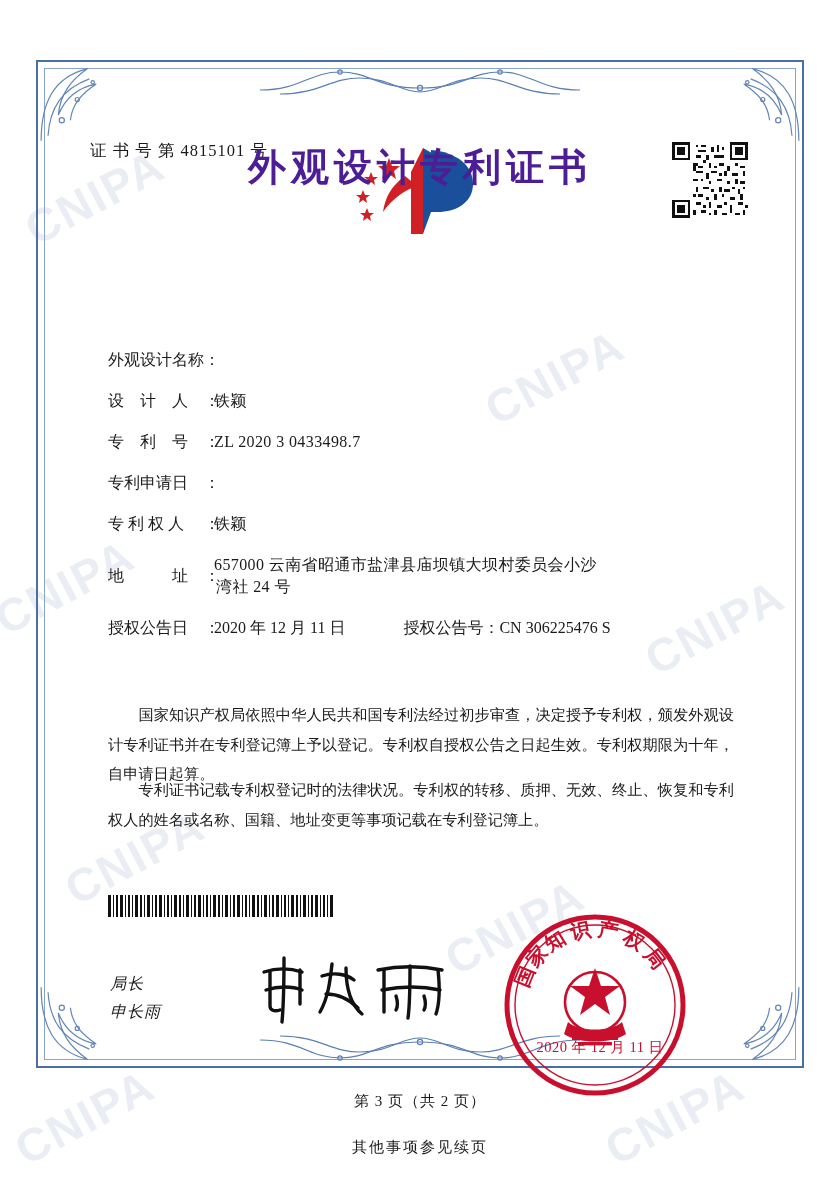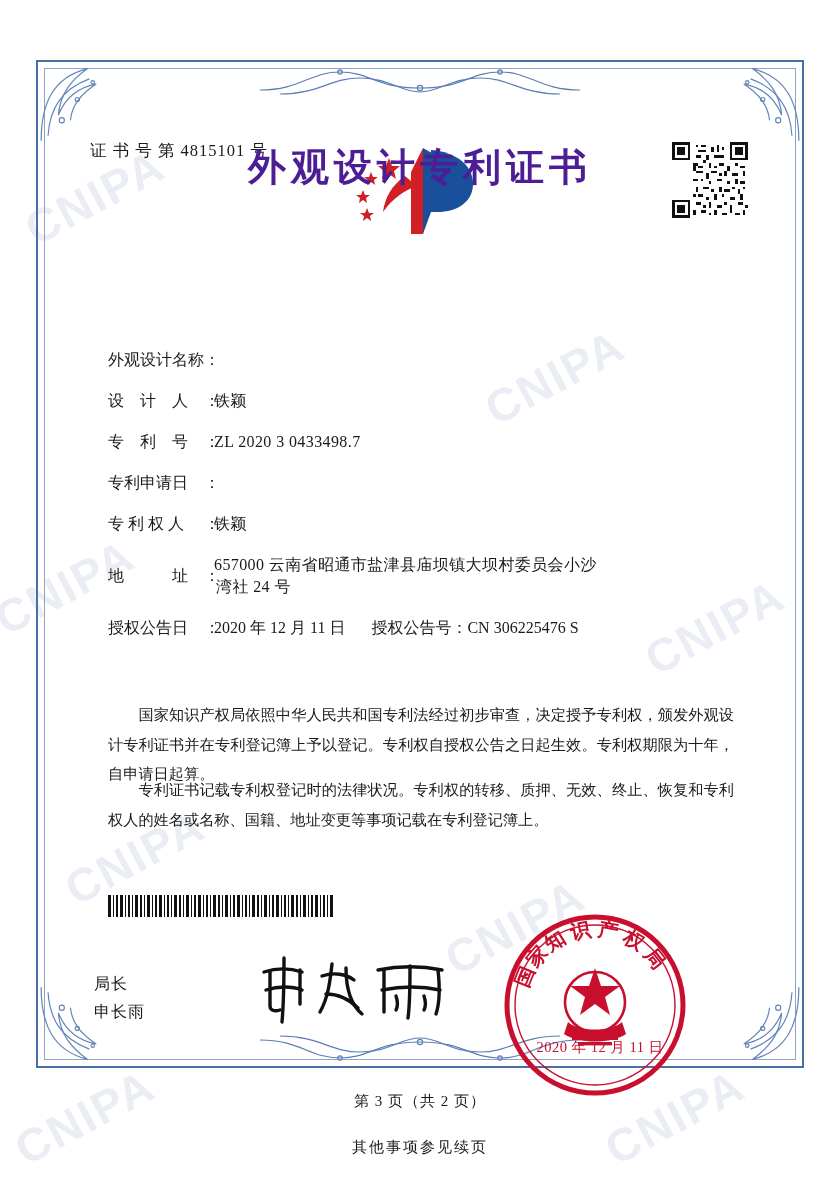--- a/index.html
+++ b/index.html
@@ -139,21 +139,21 @@
     white-space: nowrap;
   }
   .field-sep { flex: none; width: 10px; }
   .field-value {
     flex: 1;
     letter-spacing: .4px;
   }
   .field-value .line2 { display:block; margin-top: 6px; padding-left: 2px;}
 
   .row-inline { display: flex; }
-  .row-inline .seg2 { margin-left: 26px; }
+  .row-inline .seg2 { margin-left: 58px; }
 
   .para {
     position: absolute;
     left: 108px;
     width: 626px;
     font-size: 15.2px;
     line-height: 1.95;
     text-align: justify;
     text-justify: inter-ideograph;
   }
@@ -165,24 +165,25 @@
   .barcode {
     position: absolute;
     left: 108px; top: 895px;
     width: 228px; height: 22px;
   }
   .barcode svg { width:100%; height:100%; display:block; }
 
   
   .sig-labels {
     position: absolute;
-    left: 94px; top: 970px;
+    left: 110px; top: 970px;
     font-size: 16px;
     line-height: 1.75;
     letter-spacing: 1px;
+    font-style: italic;
   }
   .sig-script {
     position: absolute;
     left: 250px; top: 950px;
     width: 210px; height: 80px;
     color: #111;
   }
   .sig-script svg { width:100%; height:100%; display:block; }
 
   

